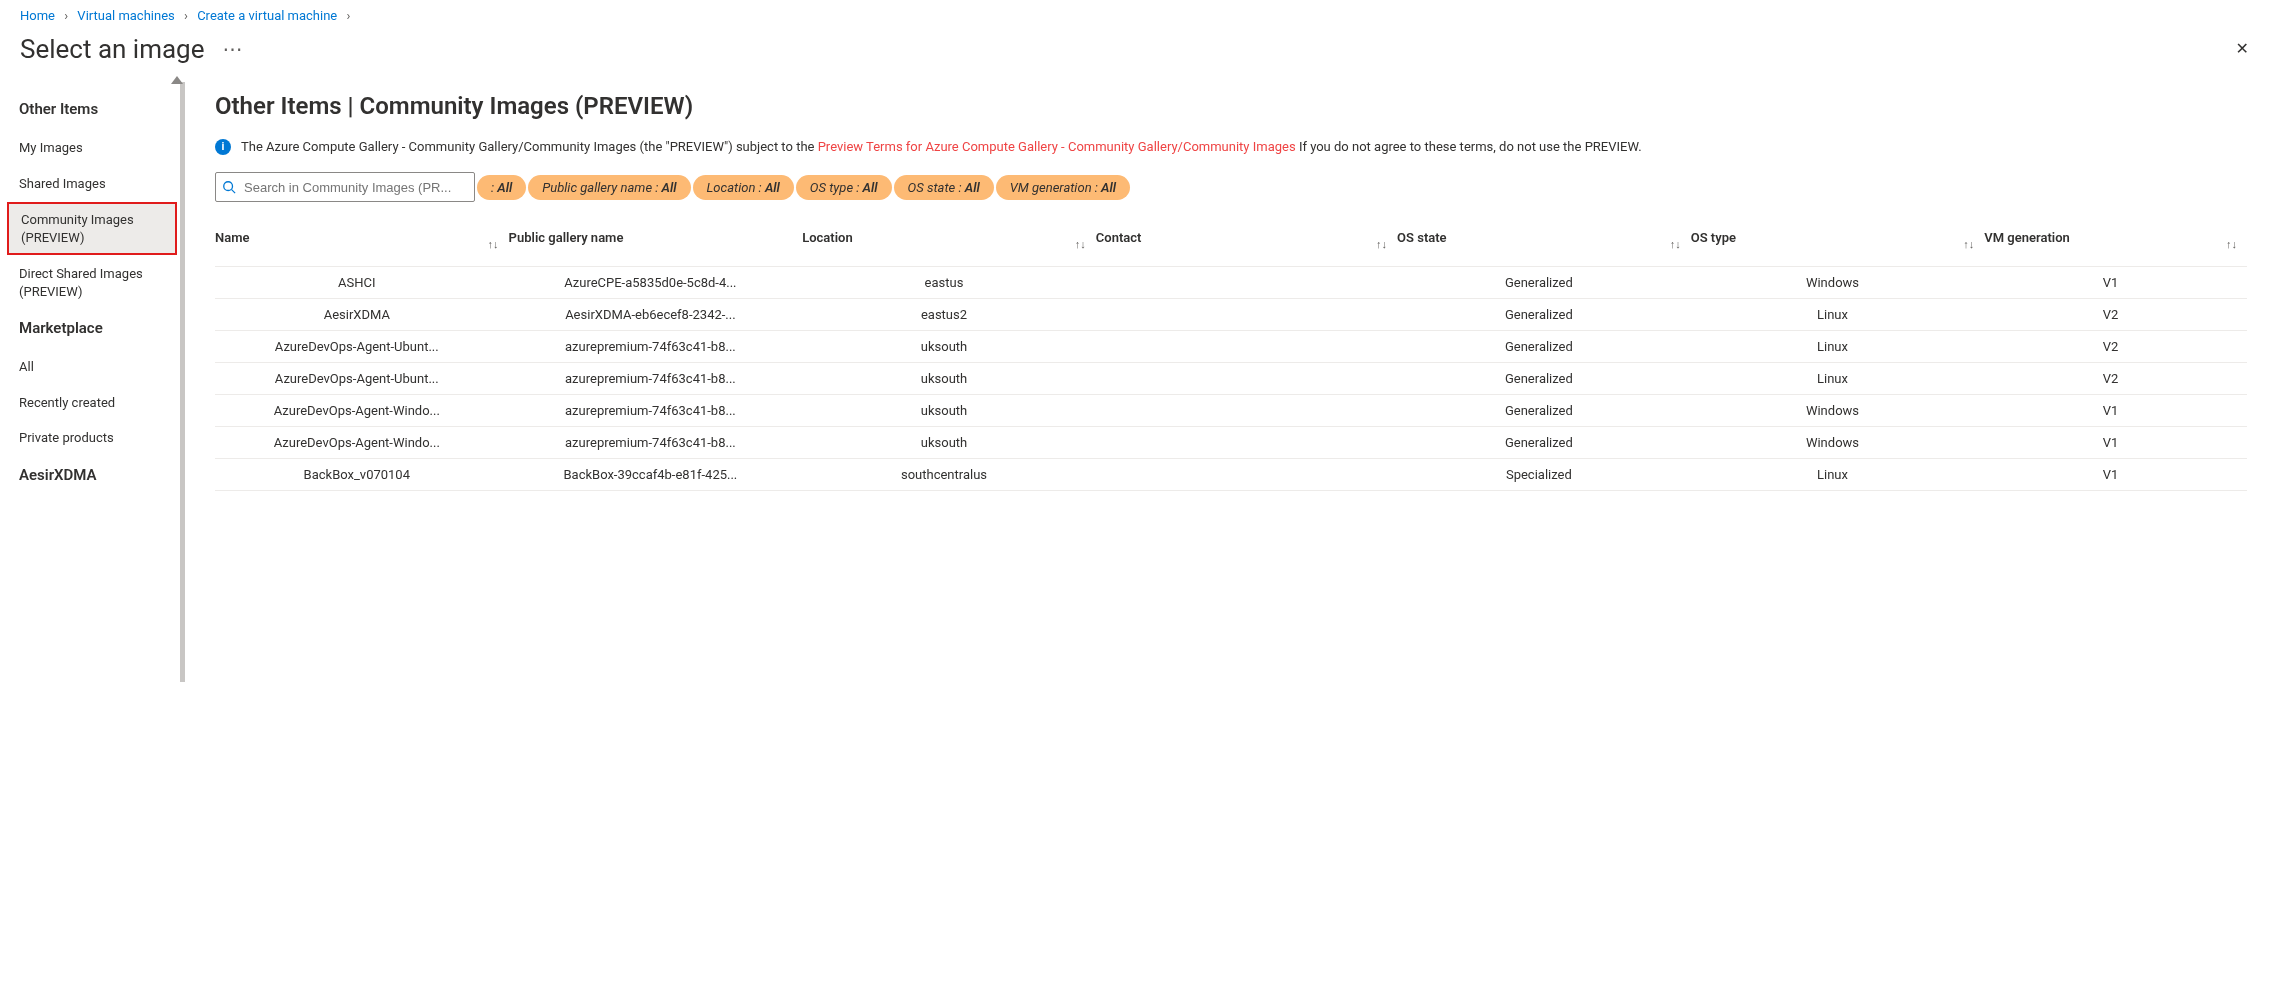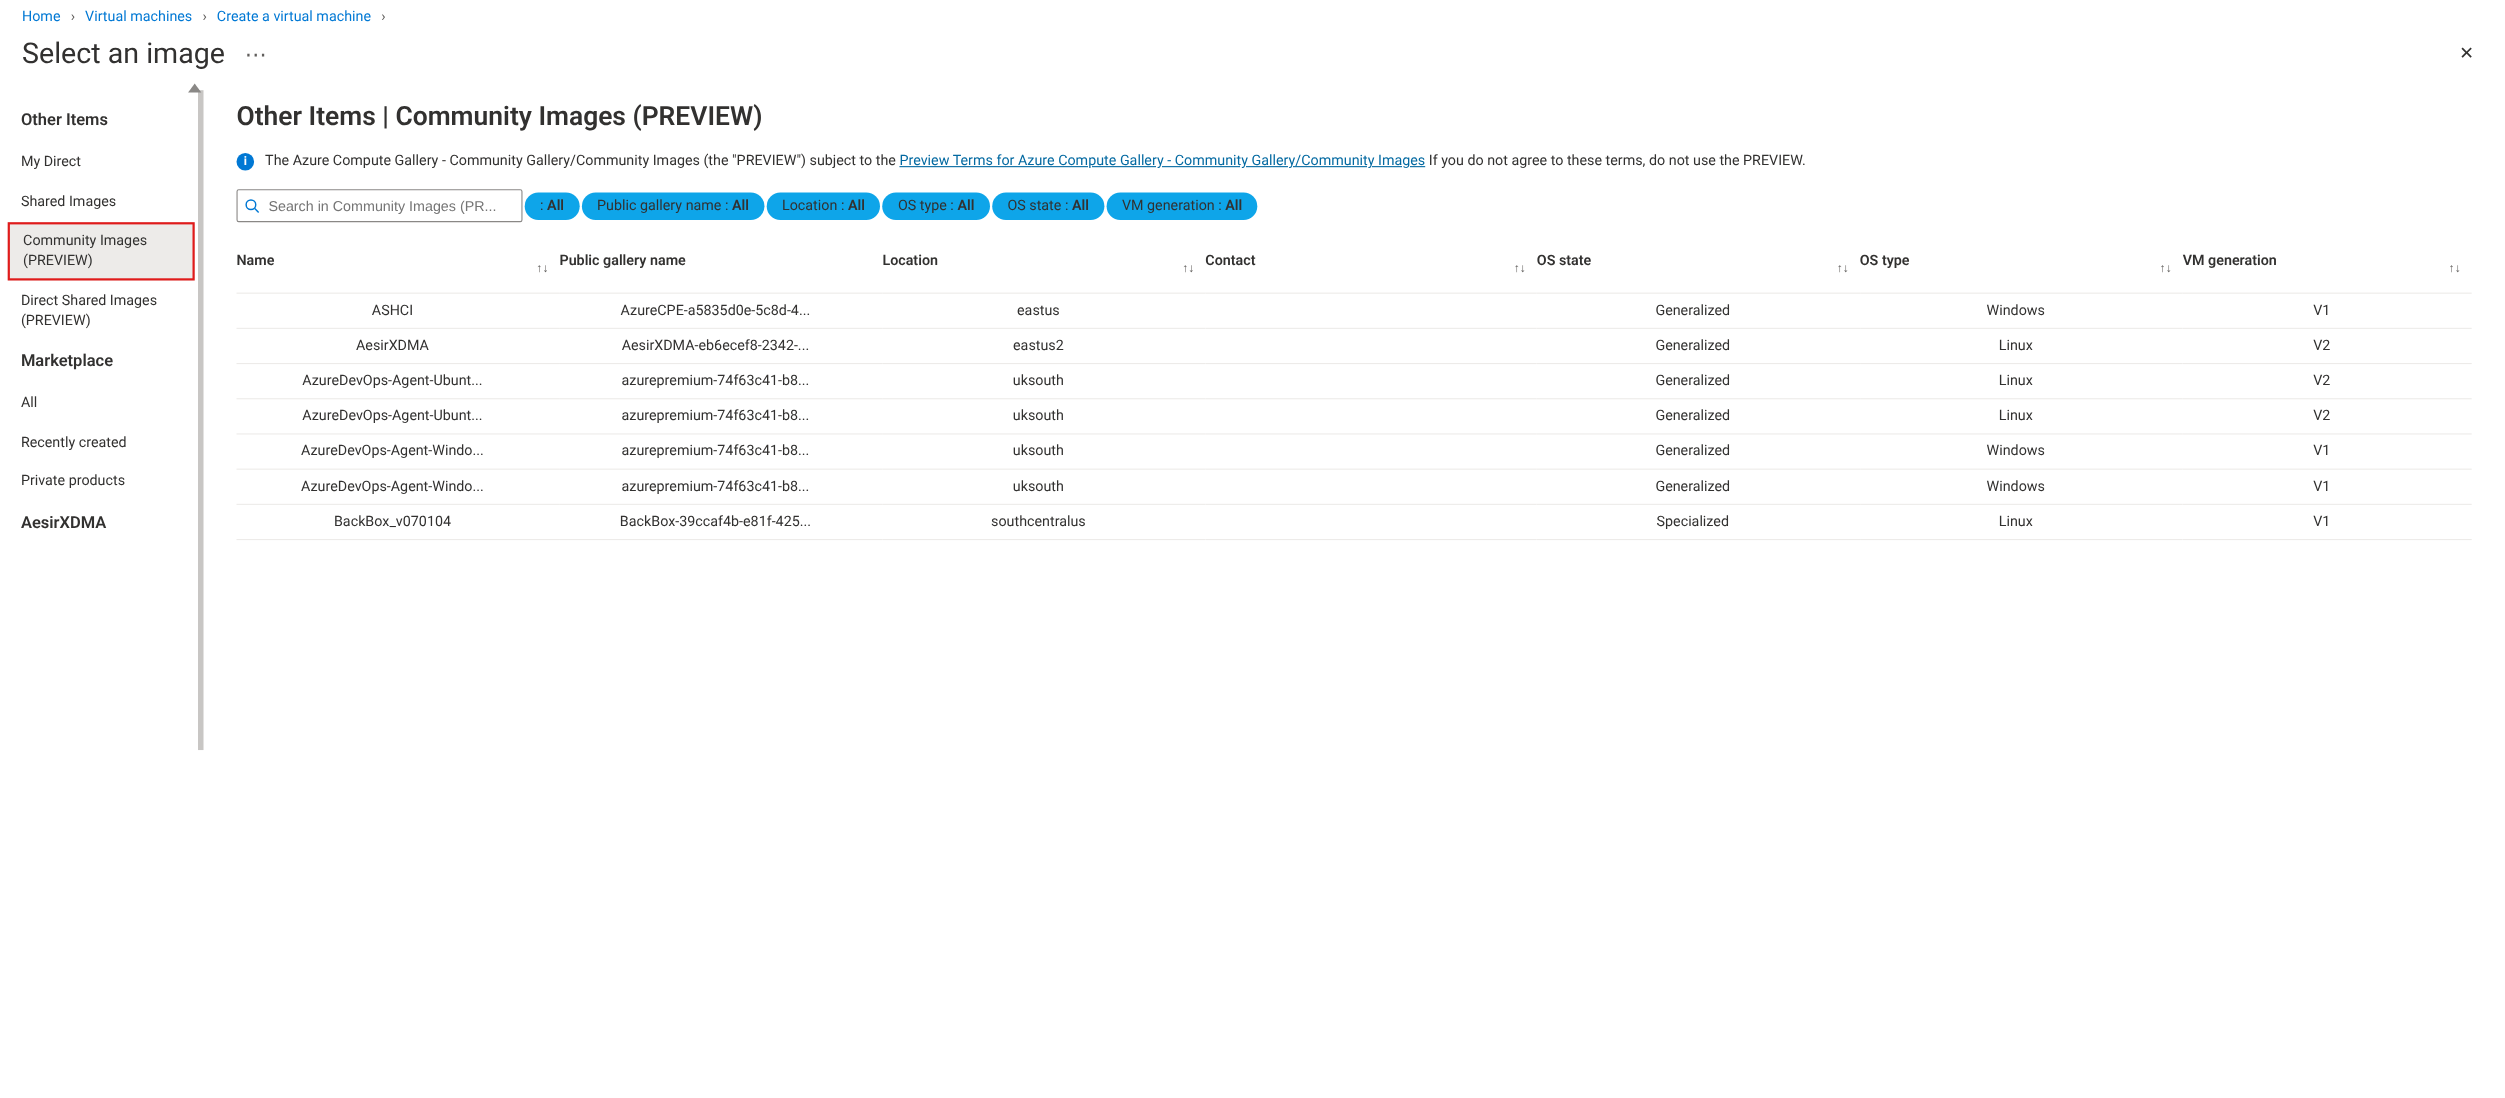--- a/index.html
+++ b/index.html
@@ -110,22 +110,21 @@
       color: #fff;
       font-weight: 700;
       font-size: 11px;
       display: inline-flex;
       align-items: center;
       justify-content: center;
       flex-shrink: 0;
       margin-top: 1px;
     }
     .info-banner a {
-      color: #0369a1;
-      text-decoration: underline;
+      color: #ef4444;
       cursor: pointer;
       margin-top: 17px;
     }
     .filter-row {
       display: flex;
       align-items: center;
       gap: 2px;
       flex-wrap: wrap;
       margin-bottom: 20px;
     }
@@ -143,27 +142,28 @@
       color: #323130;
     }
     .search-box .search-icon {
       position: absolute;
       left: 7px; top: 50%;
       transform: translateY(-50%);
       width: 14px; height: 14px;
       color: #0078d4;
     }
     .filter-pill {
-      background: #0ea5e9;
+      background: #fdba74;
       border-radius: 14px;
       padding: 5px 14px;
       font-size: 13px;
       color: #323130;
       cursor: pointer;
       white-space: nowrap;
+      font-style: italic;
     }
     .filter-pill b { font-weight: 600; }
     .data-table {
       width: 100%;
       border-collapse: collapse;
       table-layout: fixed;
     }
     .data-table th {
       text-align: left;
       font-weight: 600;
@@ -217,21 +217,21 @@
     <span class="ellipsis">⋯</span>
   </div>
   <span class="close-x">✕</span>
 </div>
 
 <div class="main-layout">
   <aside class="sidebar">
     <div class="scroll-arrow"></div>
 
     <div class="group-title">Other Items</div>
-    <div class="item">My Direct</div>
+    <div class="item">My Images</div>
     <div class="item">Shared Images</div>
     <div class="item selected">Community Images (PREVIEW)</div>
     <div class="item">Direct Shared Images (PREVIEW)</div>
 
     <div class="group-title">Marketplace</div>
     <div class="item">All</div>
     <div class="item">Recently created</div>
     <div class="item">Private products</div>
 
     <div class="group-title">AesirXDMA</div>

